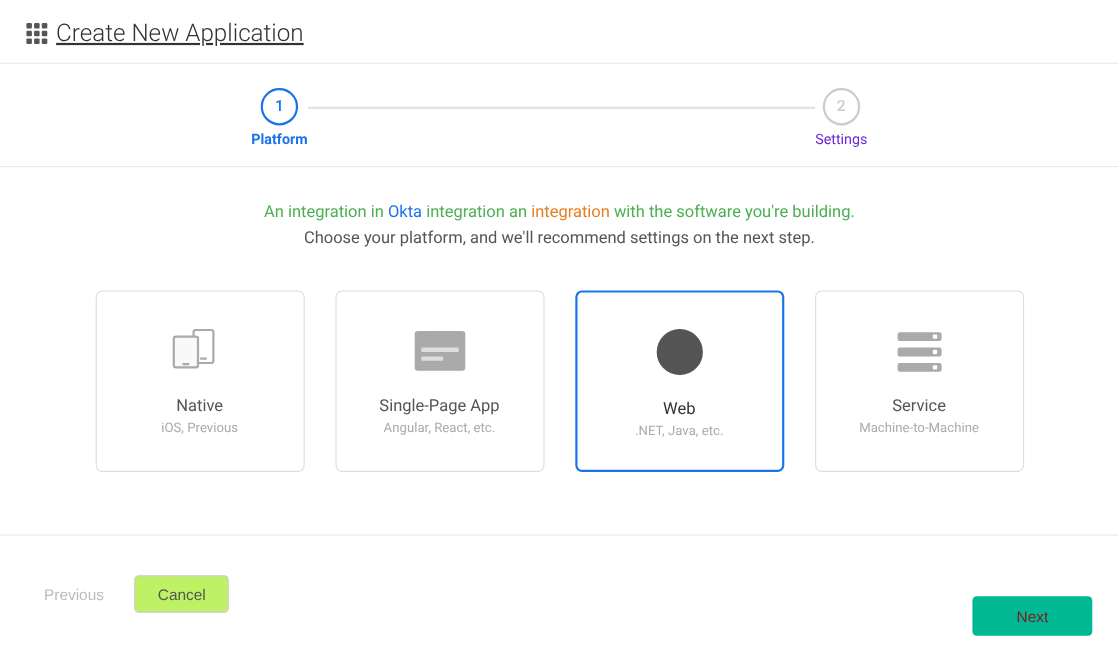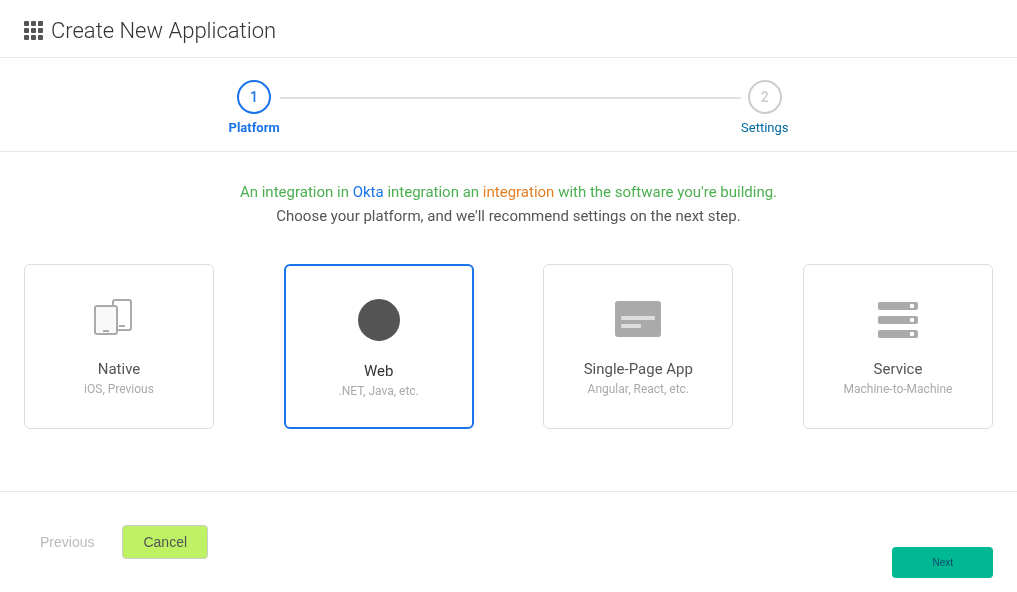--- a/index.html
+++ b/index.html
@@ -12,20 +12,21 @@
       overflow: hidden;
       position: relative;
     }
 
     
     .page-header {
       display: flex;
       align-items: center;
       padding: 18px 24px 14px 24px;
       border-bottom: 1px solid #e8e8e8;
+      text-decoration: underline;
     }
     .page-title {
       font-size: 22px;
       font-weight: 300;
       color: #333;
     }
 
     
     .stepper-container {
       display: flex;
@@ -62,21 +63,21 @@
       color: #ccc;
     }
     .step-circle.active {
       border-color: #1a73e8;
       color: #1a73e8;
       background: #fff;
     }
     .step-label {
       margin-top: 6px;
       font-size: 13px;
-      color: #0369a1;
+      color: #6d28d9;
     }
     .step-label.active {
       color: #1a73e8;
       font-weight: 700;
     }
     .step-line {
       flex: 1;
       height: 2px;
       background: #e0e0e0;
       margin: 0 0;
@@ -90,21 +91,21 @@
     }
     .description-text {
       font-size: 15px;
       line-height: 1.6;
       color: #555;
     }
 
     
     .cards-container {
       display: flex;
-      justify-content: space-between;
+      justify-content: center;
       gap: 28px;
       padding: 16px 24px 24px 24px;
     }
     .platform-card {
       width: 190px;
       height: 165px;
       border: 1px solid #ddd;
       border-radius: 6px;
       display: flex;
       flex-direction: column;
@@ -173,22 +174,22 @@
       border: 1px solid #ccc;
       color: #555;
       font-size: 14px;
       cursor: pointer;
       padding: 8px 20px;
       border-radius: 4px;
     }
     .btn-next {
       background: #00b894;
       border: none;
-      color: #0c4a6e;
-      font-size: 10px;
+      color: #7f1d1d;
+      font-size: 14px;
       font-weight: 500;
       cursor: pointer;
       padding: 10px 40px;
       border-radius: 4px;
       margin-top: 41px;
     }
 
     
     .grid-icon {
       display: inline-grid;
@@ -256,51 +257,51 @@
 
         <rect x="20" y="2" width="18" height="30" rx="2" ry="2" stroke="#aaa" stroke-width="2" fill="none"></rect>
         <line x1="26" y1="28" x2="32" y2="28" stroke="#aaa" stroke-width="2"></line>
 
         <rect x="2" y="8" width="22" height="28" rx="2" ry="2" stroke="#aaa" stroke-width="2" fill="#f9f9f9"></rect>
         <line x1="10" y1="33" x2="16" y2="33" stroke="#aaa" stroke-width="2"></line>
       </svg>
     </div>
     <span class="card-title">Native</span>
     <span class="card-subtitle">iOS, Previous</span>
-  </div>
-
-  <div class="platform-card selected">
-    <div class="card-icon icon-web">
-      <svg width="48" height="48" viewBox="0 0 48 48" xmlns="http://www.w3.org/2000/svg" fill="none">
-        <circle cx="24" cy="24" r="20" stroke="#555" stroke-width="2"></circle>
-        <ellipse cx="24" cy="24" rx="8" ry="20" stroke="#555" stroke-width="1.5"></ellipse>
-        <line x1="4" y1="24" x2="44" y2="24" stroke="#555" stroke-width="1.5"></line>
-        <line x1="6" y1="14" x2="42" y2="14" stroke="#555" stroke-width="1.5"></line>
-        <line x1="6" y1="34" x2="42" y2="34" stroke="#555" stroke-width="1.5"></line>
-      </svg>
-    </div>
-    <span class="card-title">Web</span>
-    <span class="card-subtitle">.NET, Java, etc.</span>
   </div>
 
   <div class="platform-card">
     <div class="card-icon icon-spa">
       <svg width="52" height="44" viewBox="0 0 52 44" xmlns="http://www.w3.org/2000/svg" fill="none" stroke="#aaa" stroke-width="2">
         <rect x="4" y="4" width="44" height="34" rx="2"></rect>
         <line x1="4" y1="13" x2="48" y2="13"></line>
         <circle cx="9" cy="8.5" r="2" fill="#aaa" stroke="none"></circle>
         <circle cx="15" cy="8.5" r="2" fill="#aaa" stroke="none"></circle>
         <rect x="9" y="18" width="34" height="4" rx="1" fill="#ddd" stroke="none"></rect>
         <rect x="9" y="26" width="20" height="4" rx="1" fill="#ddd" stroke="none"></rect>
       </svg>
     </div>
     <span class="card-title">Single-Page App</span>
     <span class="card-subtitle">Angular, React, etc.</span>
   </div>
 
+  <div class="platform-card selected">
+    <div class="card-icon icon-web">
+      <svg width="48" height="48" viewBox="0 0 48 48" xmlns="http://www.w3.org/2000/svg" fill="none">
+        <circle cx="24" cy="24" r="20" stroke="#555" stroke-width="2"></circle>
+        <ellipse cx="24" cy="24" rx="8" ry="20" stroke="#555" stroke-width="1.5"></ellipse>
+        <line x1="4" y1="24" x2="44" y2="24" stroke="#555" stroke-width="1.5"></line>
+        <line x1="6" y1="14" x2="42" y2="14" stroke="#555" stroke-width="1.5"></line>
+        <line x1="6" y1="34" x2="42" y2="34" stroke="#555" stroke-width="1.5"></line>
+      </svg>
+    </div>
+    <span class="card-title">Web</span>
+    <span class="card-subtitle">.NET, Java, etc.</span>
+  </div>
+
   <div class="platform-card">
     <div class="card-icon icon-service">
       <svg width="48" height="44" viewBox="0 0 48 44" xmlns="http://www.w3.org/2000/svg" fill="#bbb">
         <rect x="4" y="4" width="40" height="8" rx="2"></rect>
         <rect x="4" y="18" width="40" height="8" rx="2"></rect>
         <rect x="4" y="32" width="40" height="8" rx="2"></rect>
         <rect x="36" y="6" width="4" height="4" rx="1" fill="#fff"></rect>
         <rect x="36" y="20" width="4" height="4" rx="1" fill="#fff"></rect>
         <rect x="36" y="34" width="4" height="4" rx="1" fill="#fff"></rect>
       </svg>

